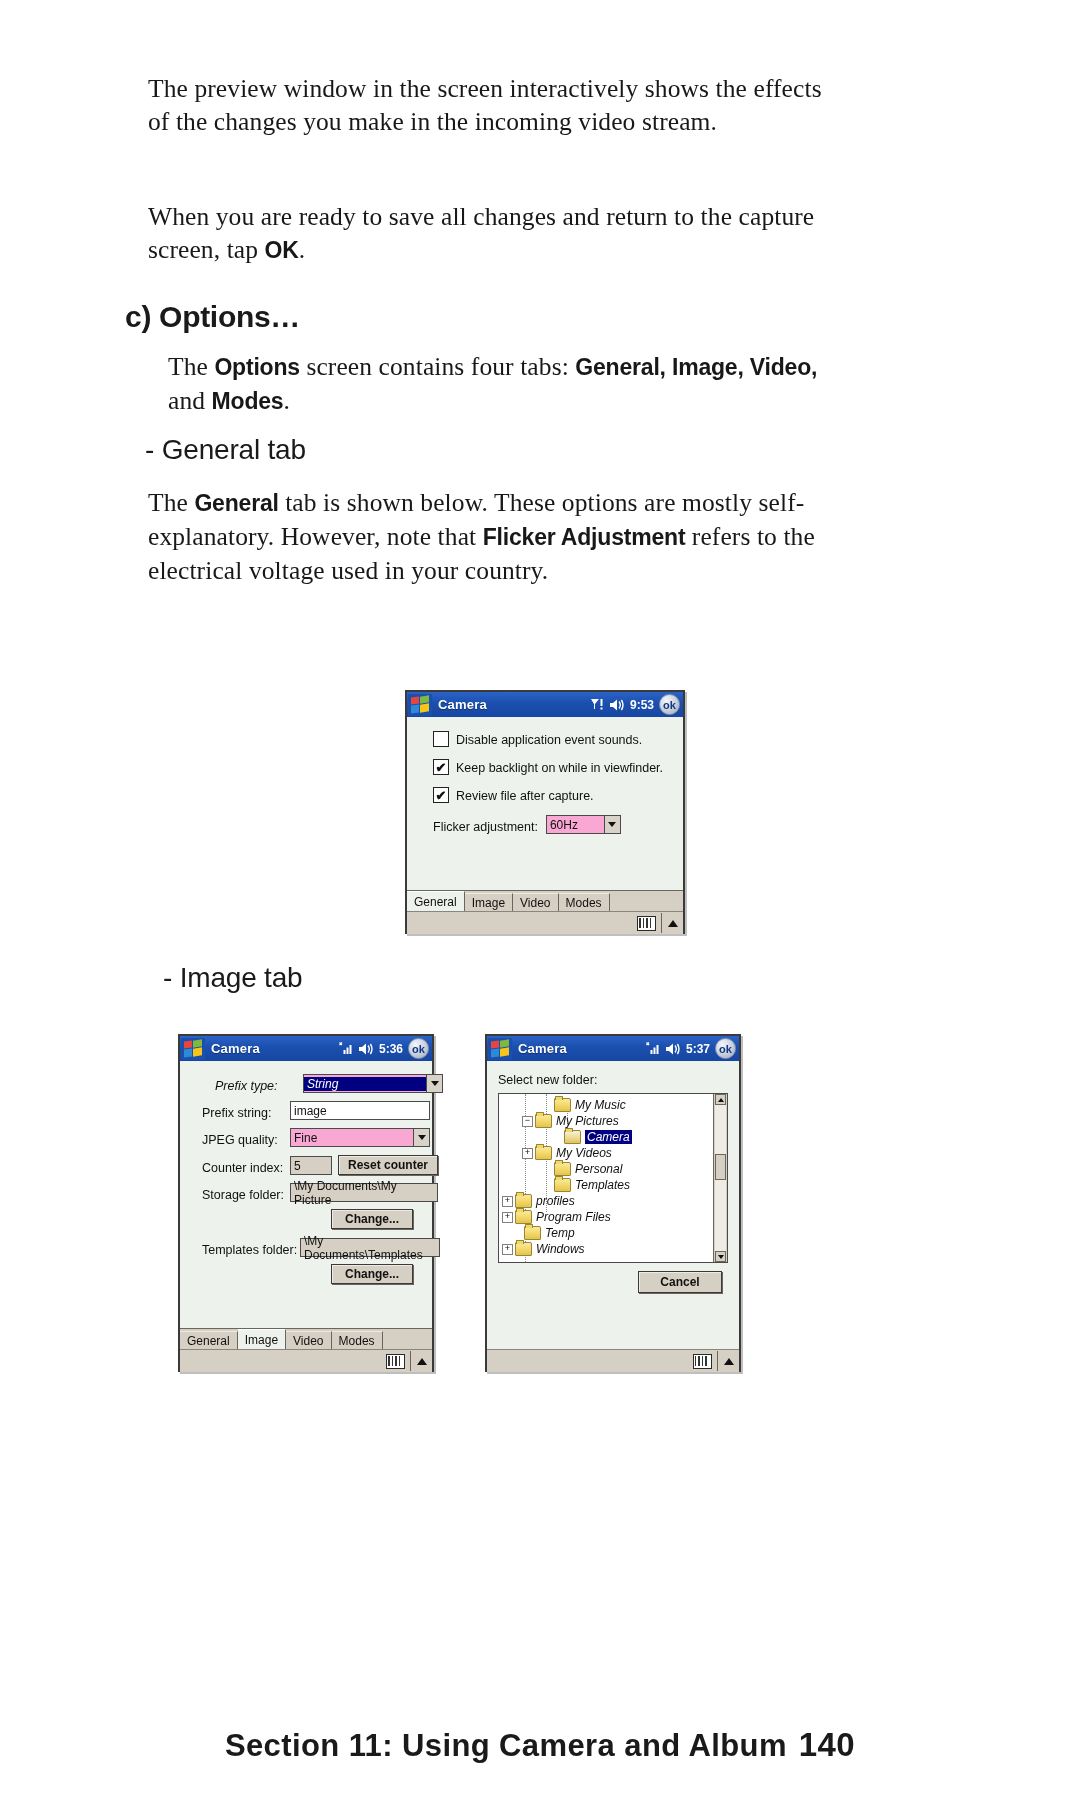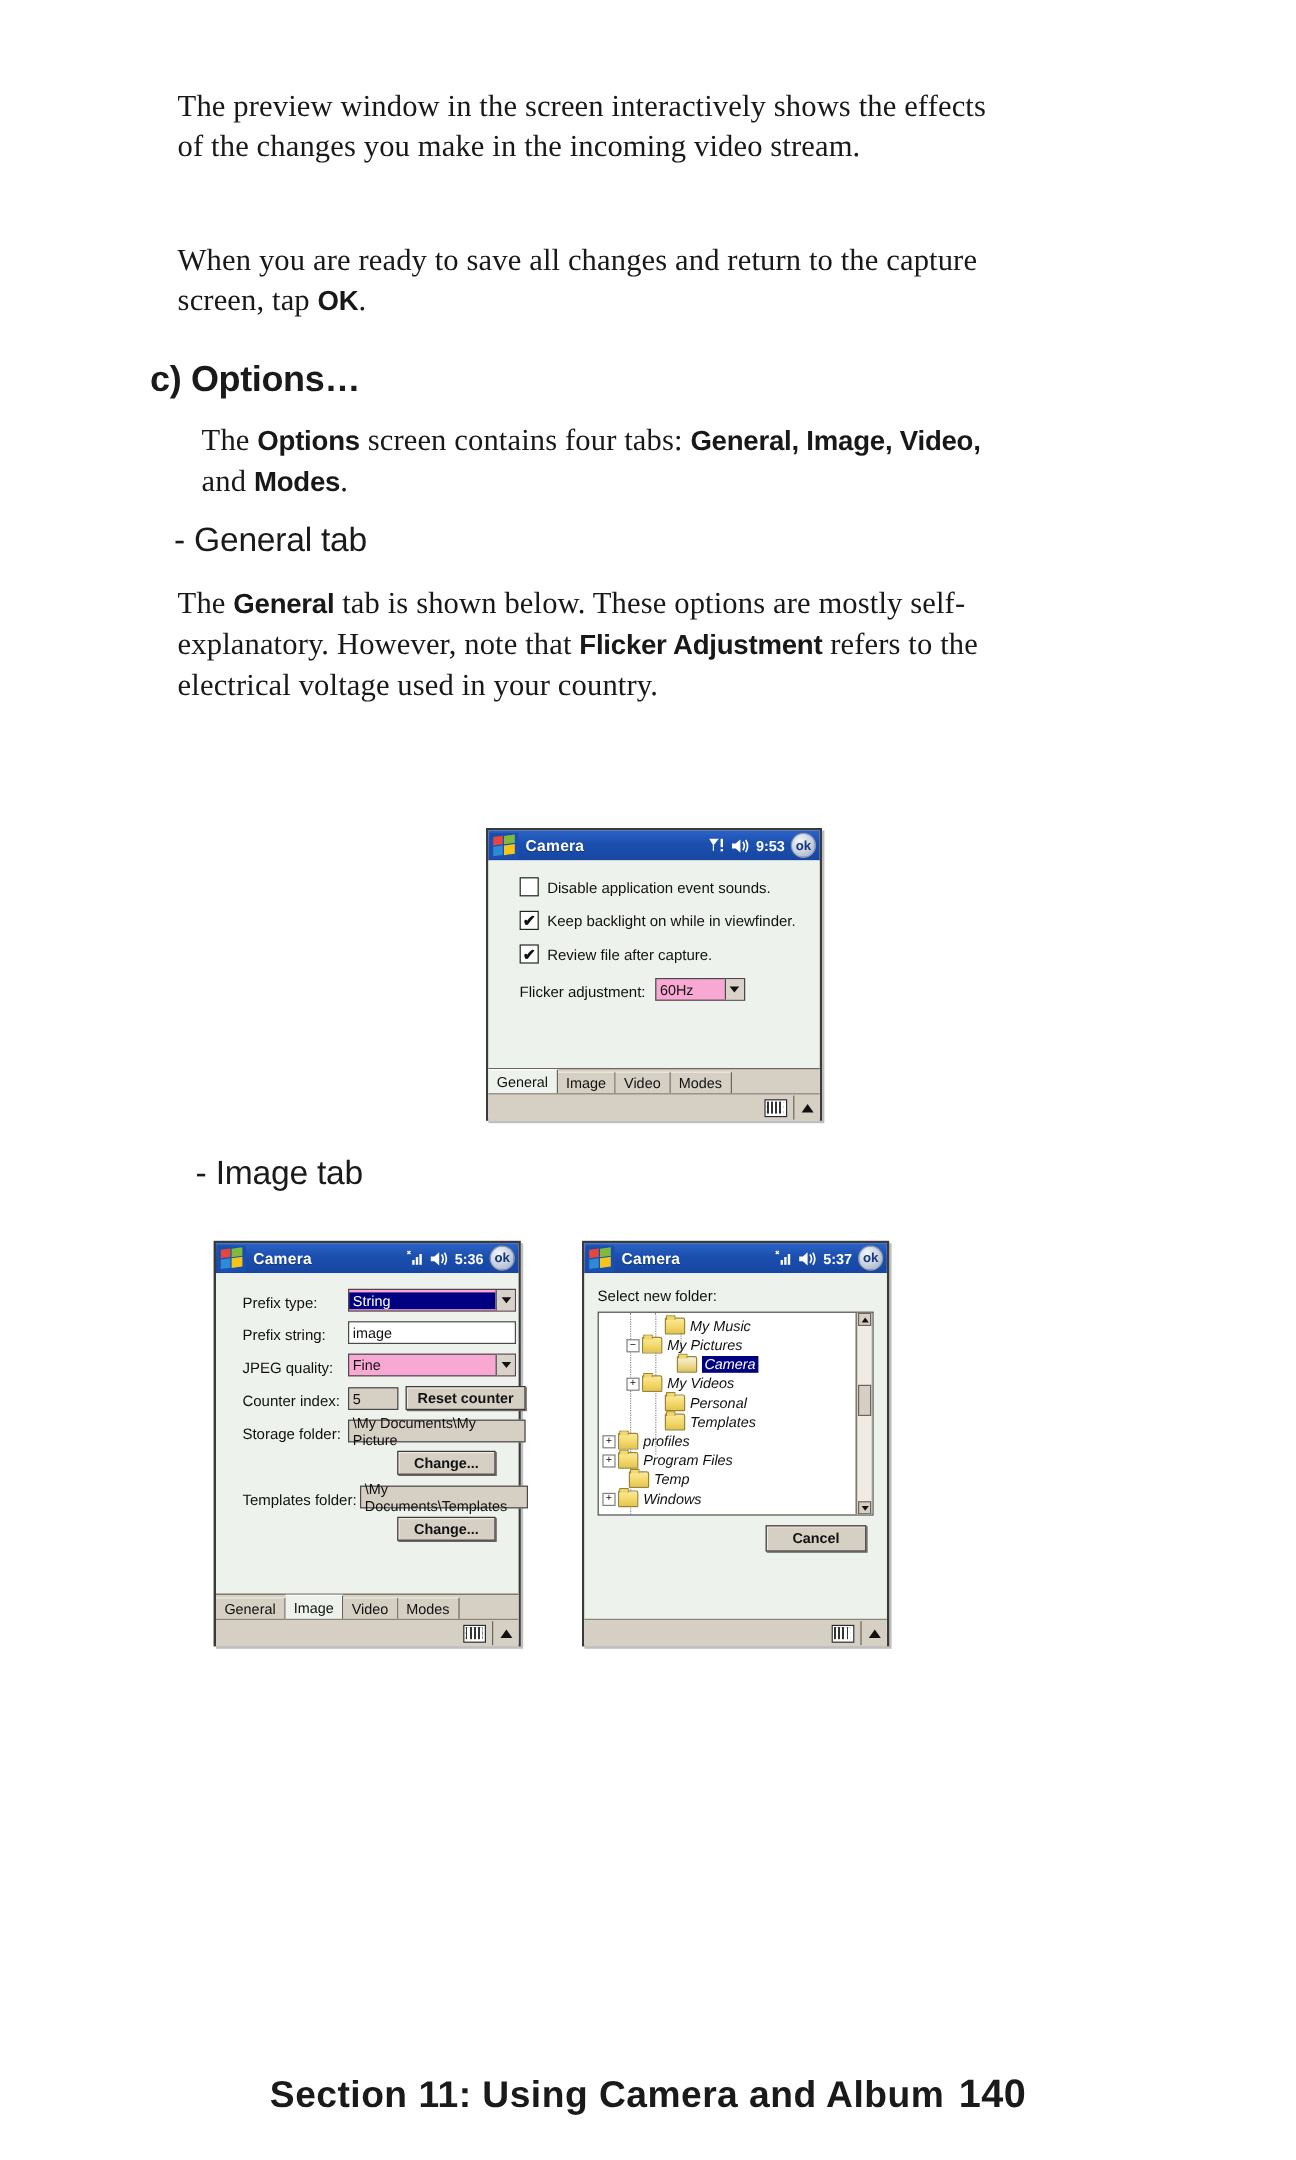--- a/index.html
+++ b/index.html
@@ -314,21 +314,21 @@
           <path d="M10 3.5 Q12.6 7 10 10.5" stroke="#ffffff" stroke-width="1.4" fill="none"></path>
           <path d="M12.4 2 Q15.6 7 12.4 12" stroke="#ffffff" stroke-width="1.4" fill="none"></path>
         </svg>
         <span class="clock">5:36</span>
         <span class="okbtn">ok</span>
       </span>
     </div>
 
     <div class="pda-body" style="height:311px;">
 
-      <div class="row" style="position:absolute;left:9px;top:13px;width:238px;">
+      <div class="row" style="position:absolute;left:22px;top:13px;width:238px;font-style:italic;">
         <span class="lbl" style="width:88px;">Prefix type:</span>
         <span class="combo" style="width:140px;">
           <span class="val sel">String</span>
           <span class="arrow"></span>
         </span>
       </div>
 
       <div class="row" style="position:absolute;left:9px;top:40px;width:238px;">
         <span class="lbl" style="width:88px;">Prefix string:</span>
         <span class="field" style="width:140px;">image</span>

